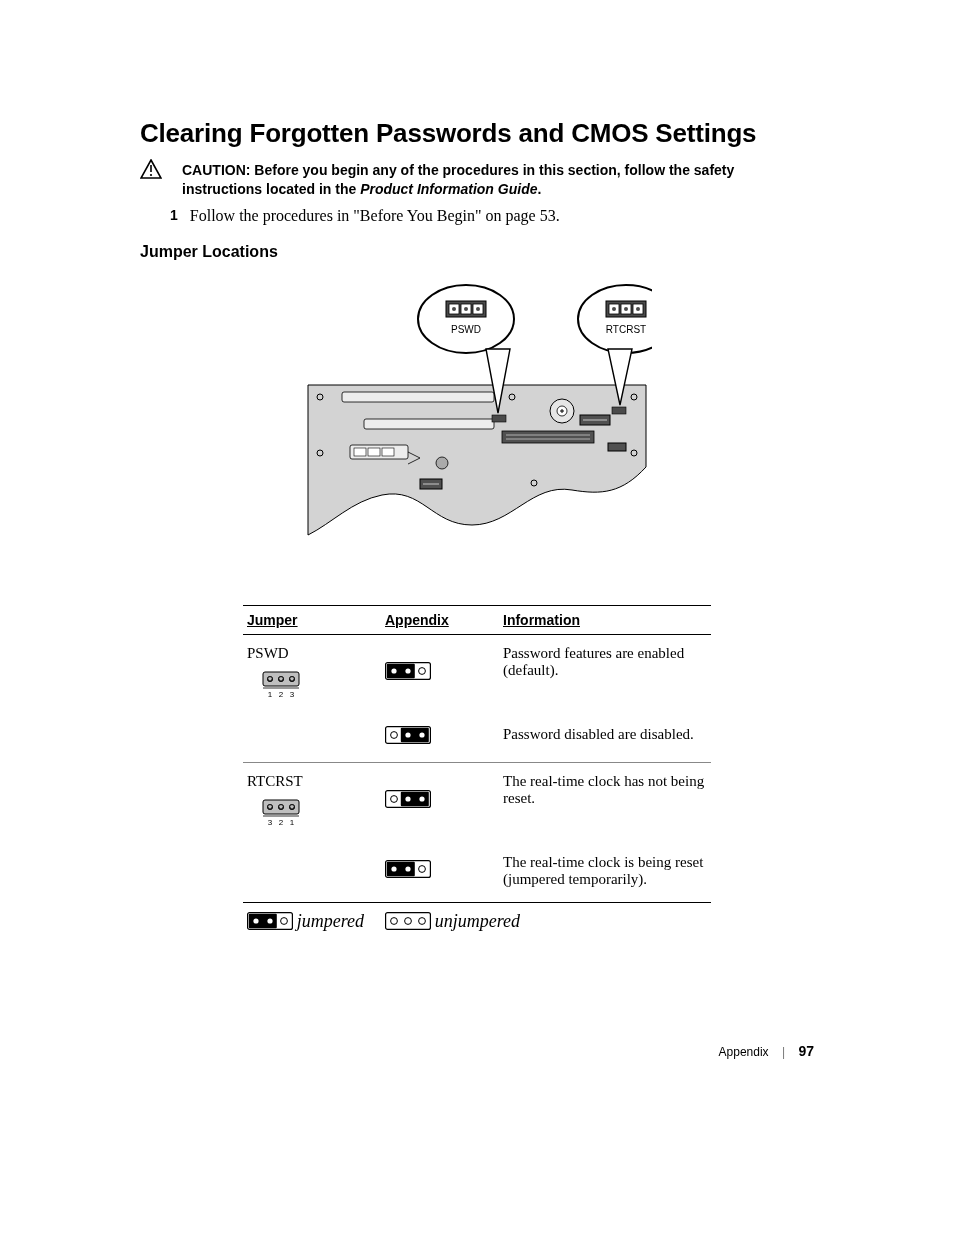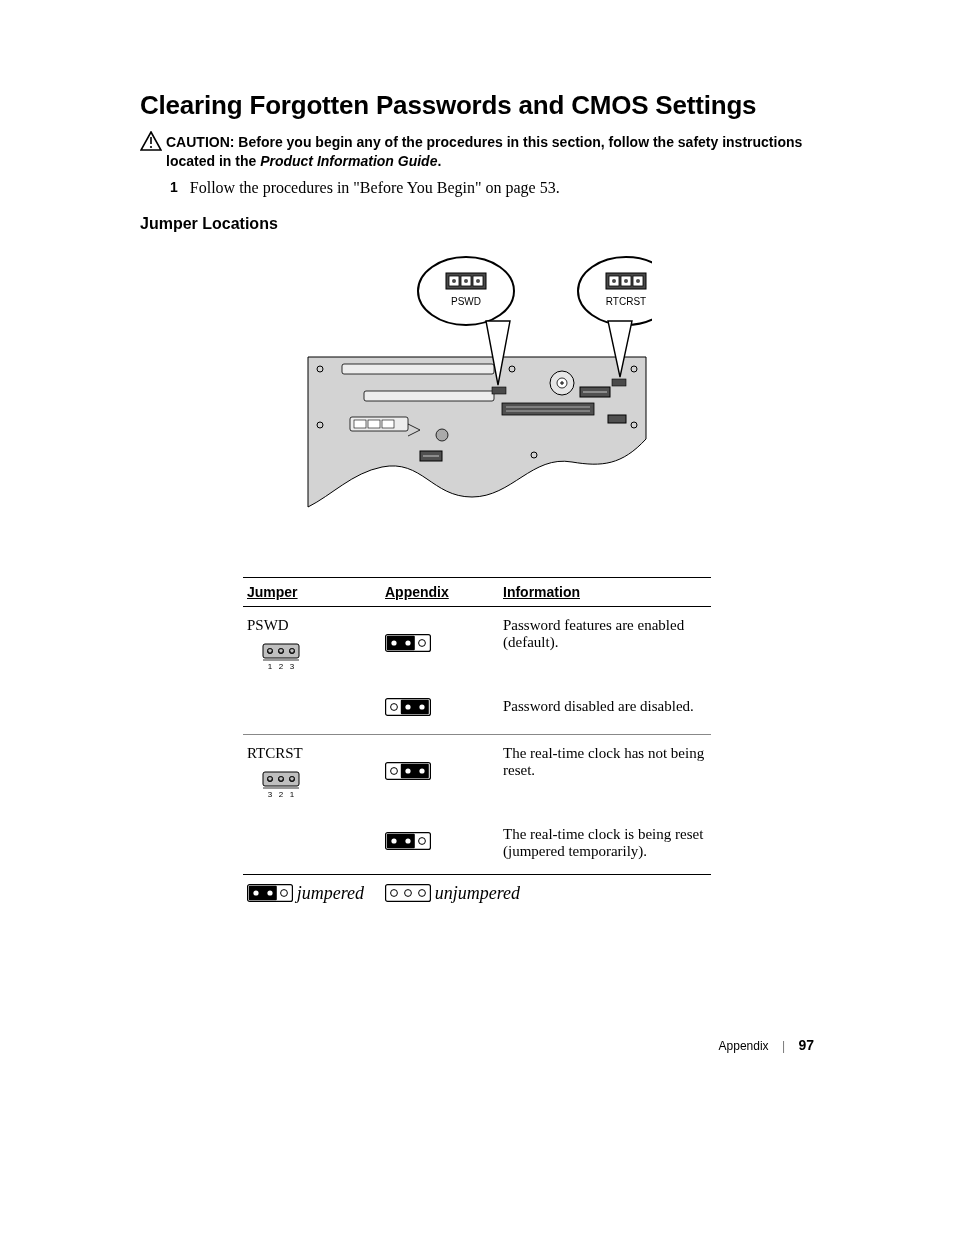--- a/index.html
+++ b/index.html
@@ -6,33 +6,33 @@
     margin: 0;
     background: #fff;
     font-family: Georgia, "Times New Roman", serif;
     color: #000;
   }
   .page {
     width: 954px;
     height: 1209px;
     position: relative;
     box-sizing: border-box;
-    padding: 90px 140px 0 140px;
+    padding: 118px 140px 0 140px;
   }
   .h1 {
     font-family: "Helvetica Neue", Helvetica, Arial, sans-serif;
     font-weight: 700;
     font-size: 26px;
     letter-spacing: -0.2px;
     margin: 0 0 10px 0;
   }
   .caution-row {
     display: flex;
     align-items: flex-start;
-    gap: 4px;
+    gap: 20px;
     margin: 0 0 8px 0;
   }
   .caution-text {
     font-family: "Helvetica Neue", Helvetica, Arial, sans-serif;
     font-weight: 700;
     font-size: 14px;
     line-height: 1.35;
     padding-top:2px;
   }
   .caution-text .pig { font-style: italic; font-weight:700; }
@@ -70,21 +70,21 @@
   .legend-row td { padding: 8px 4px; }
   .legend-label { font-style: italic; font-size:18px; }
 
   
   .jcell { text-align:left; }
   .jname { margin-bottom: 8px; }
 
   
   .footer {
     position:absolute;
-    bottom: 156px;
+    bottom: 150px;
     right: 140px;
     font-family: "Helvetica Neue", Helvetica, Arial, sans-serif;
     font-size: 12px;
   }
   .footer .div { color:#777; margin: 0 10px; }
   .footer .pg { font-weight:700; font-size:14px; }
 </style>
 </head>
 <body>
 

